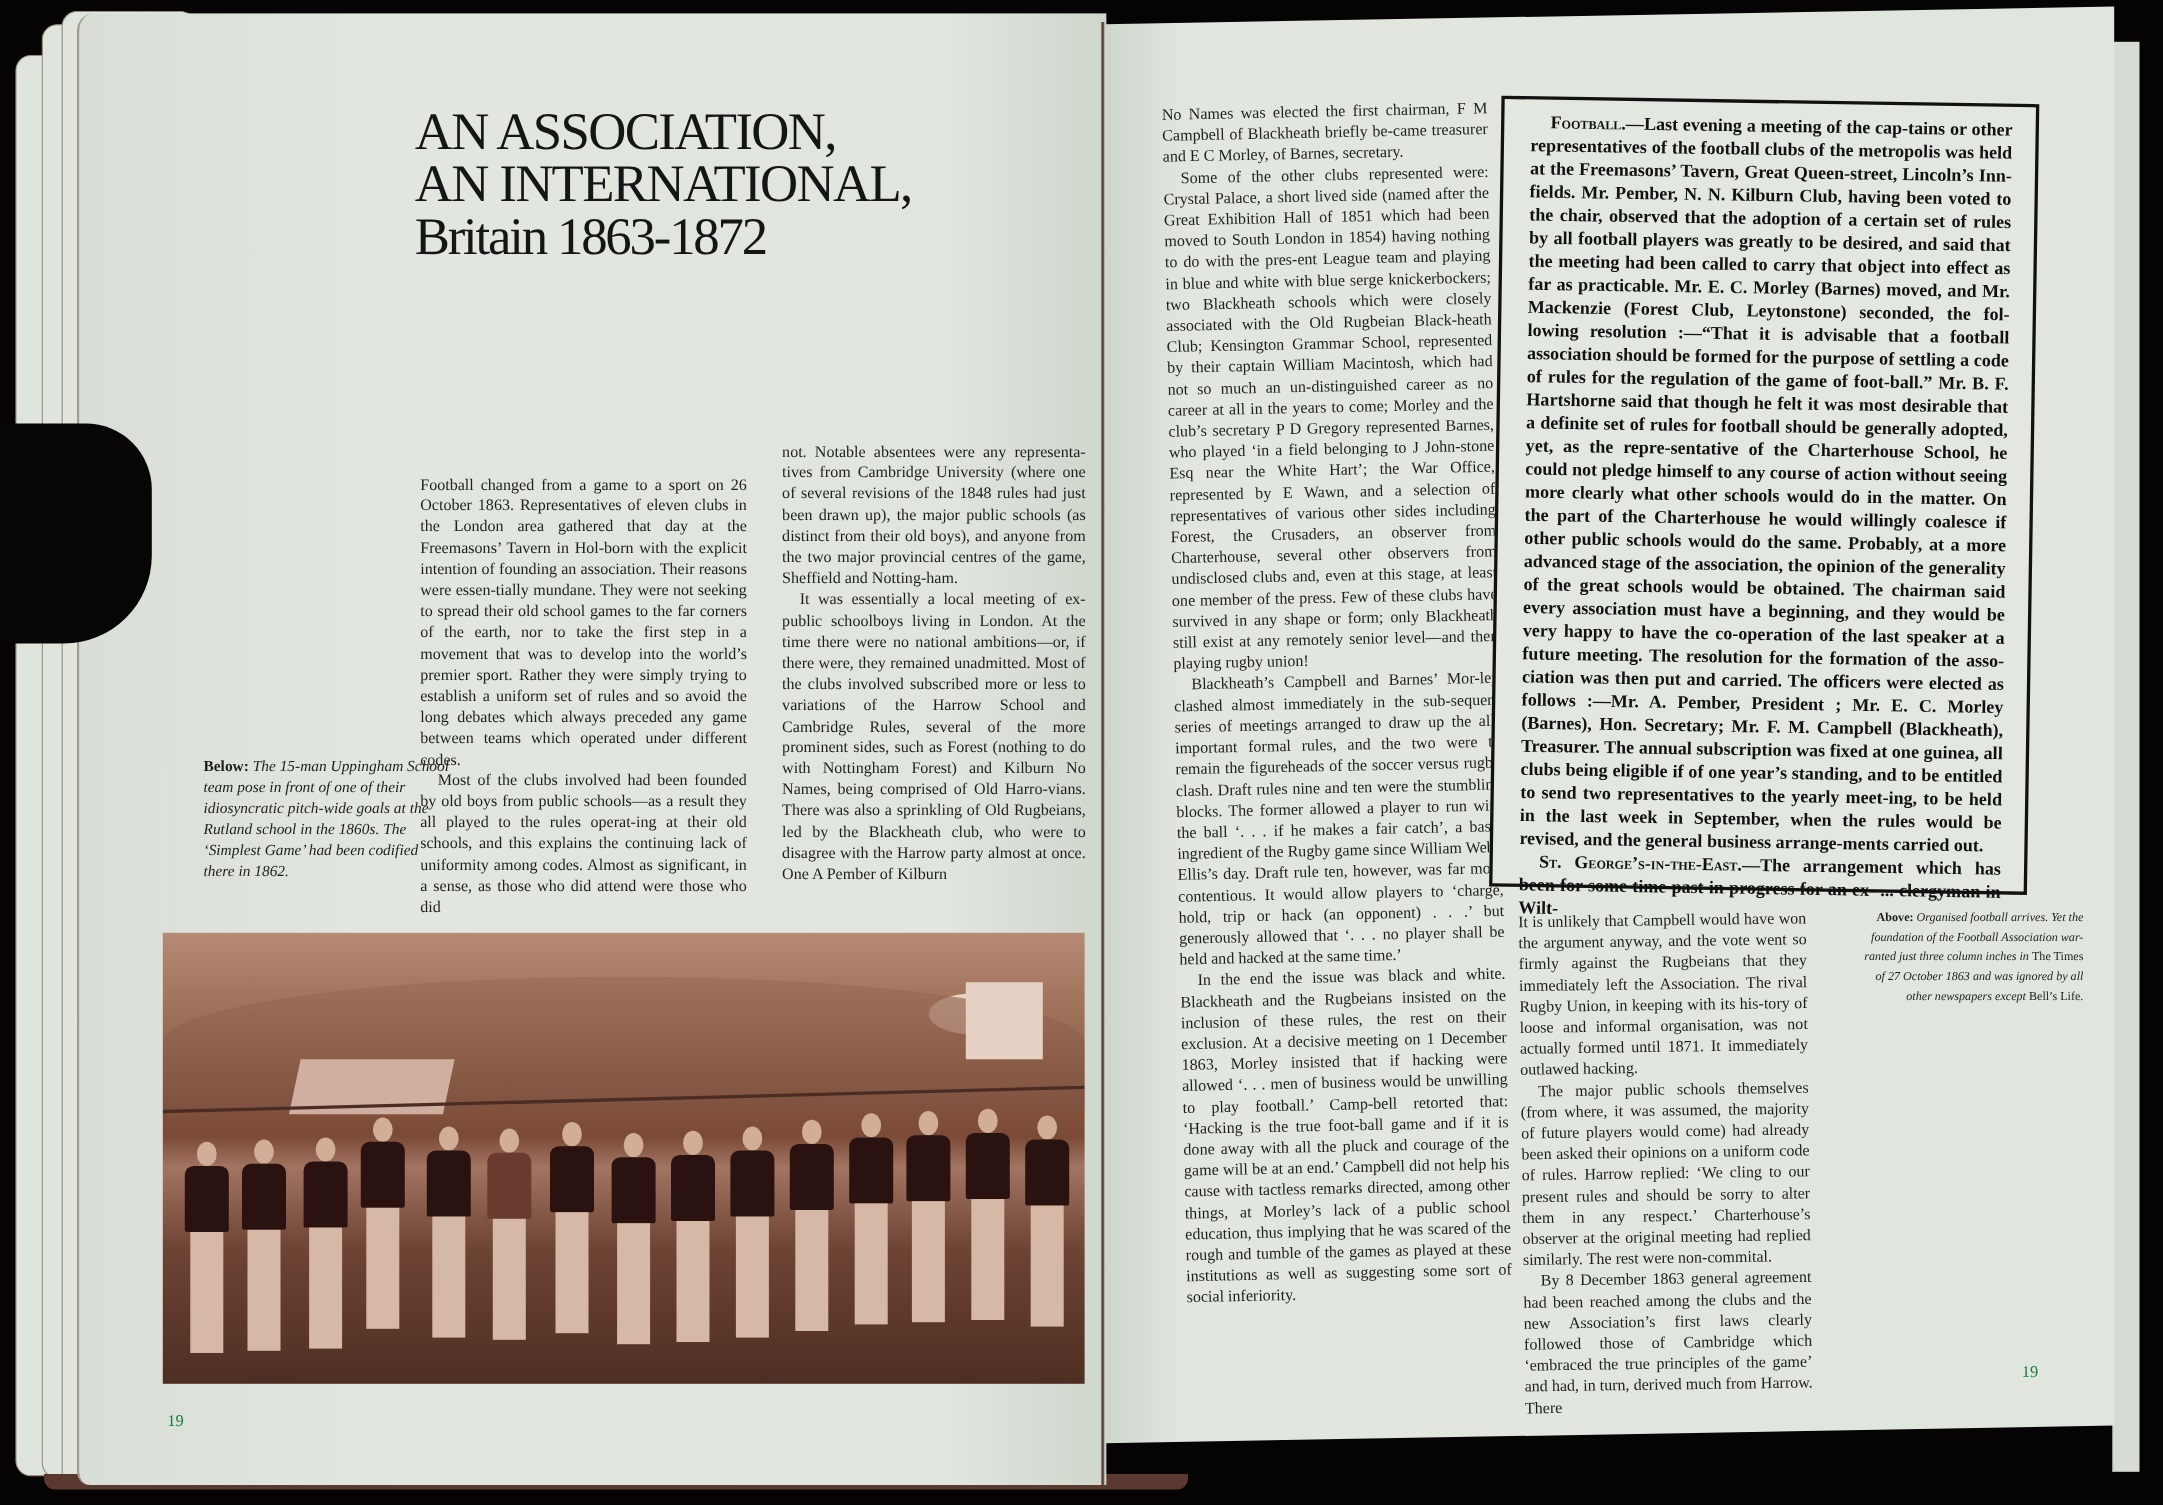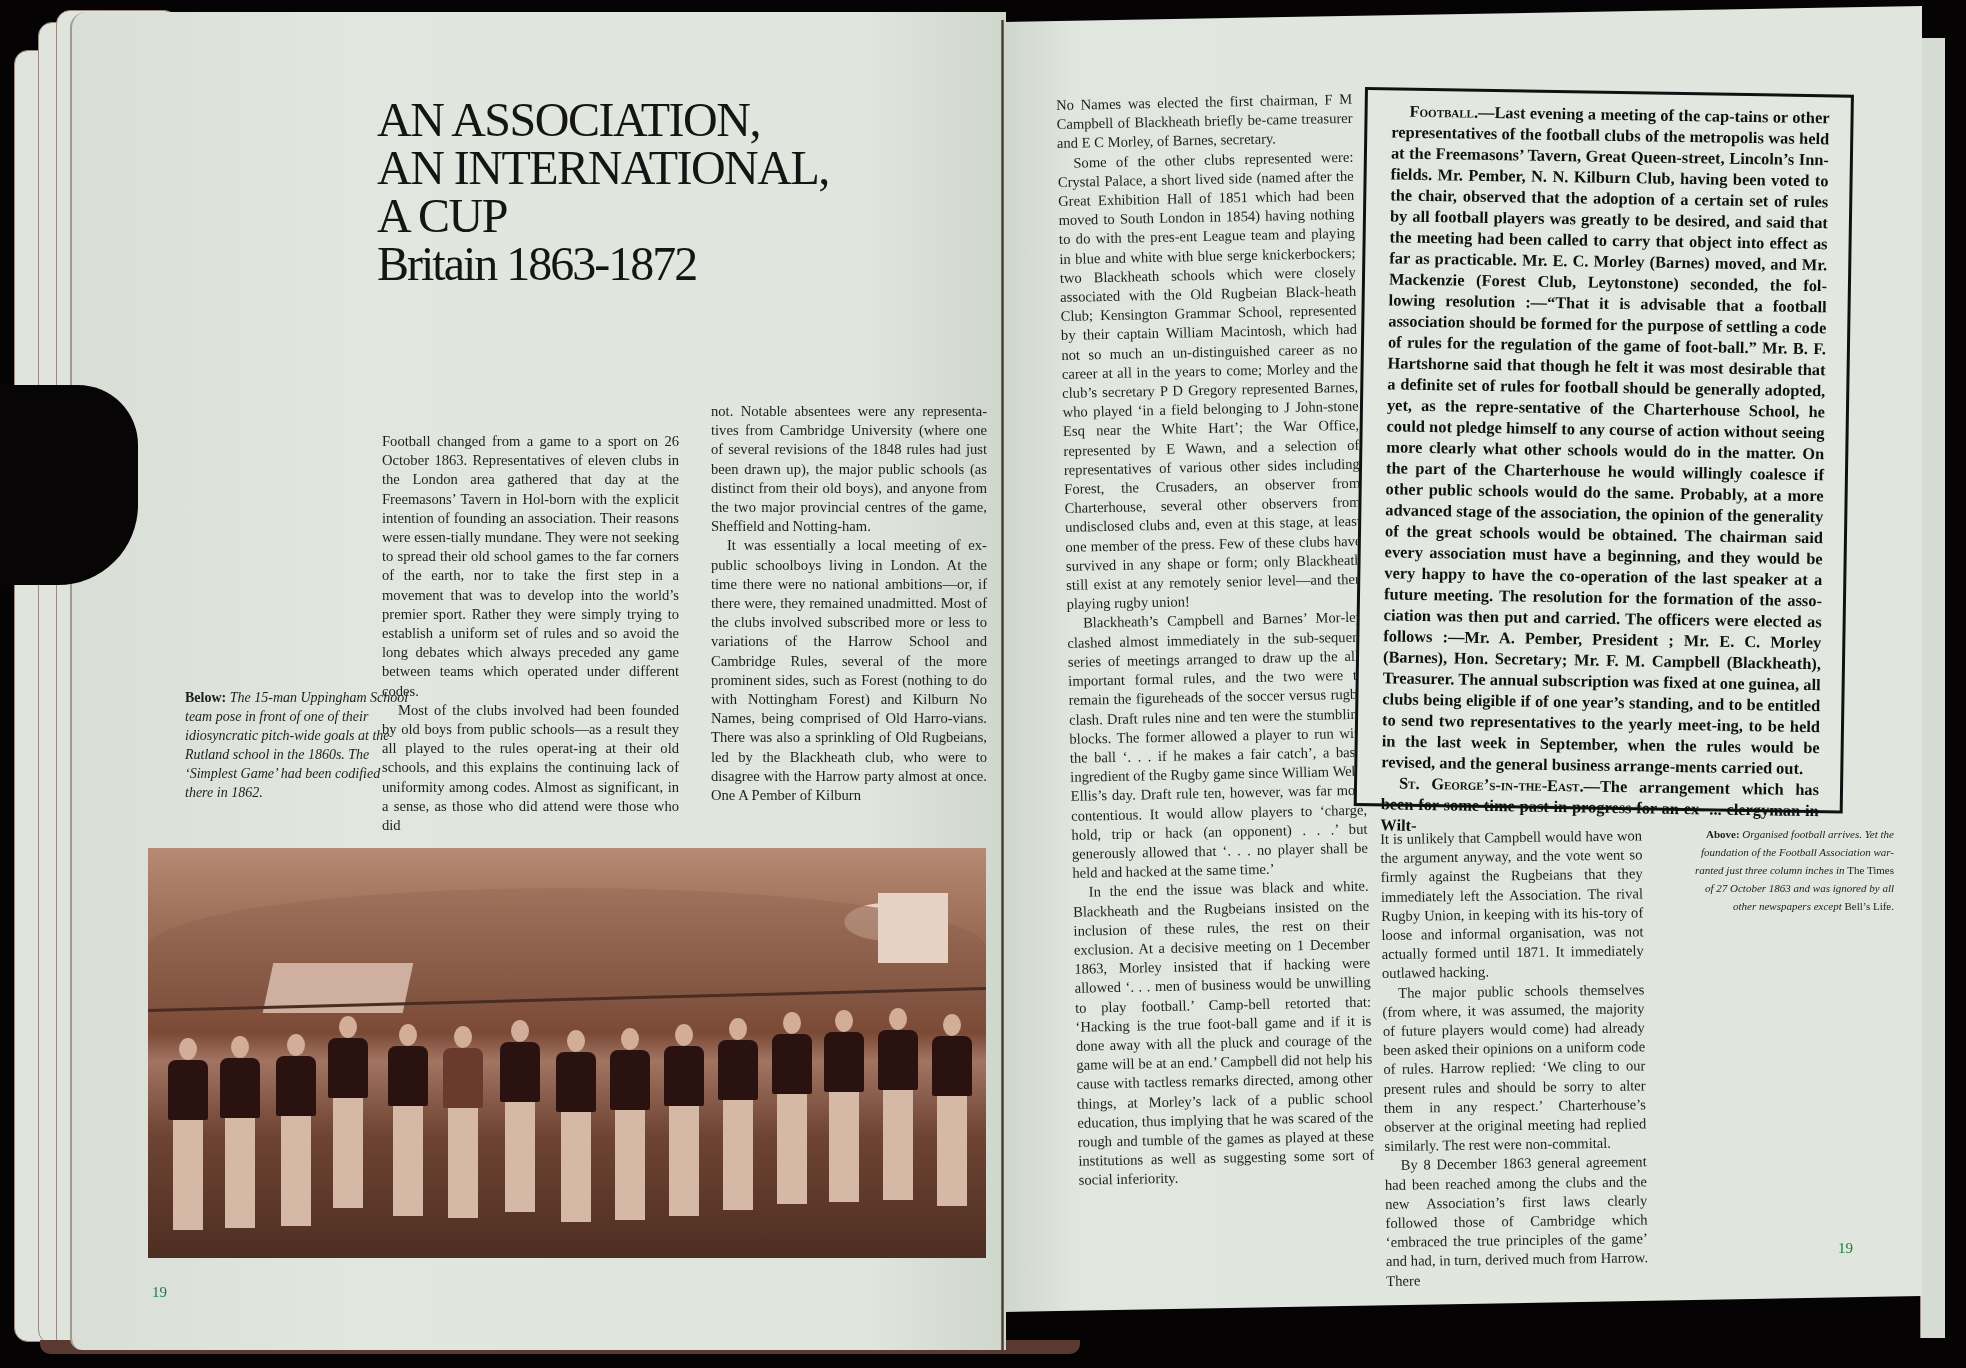--- a/index.html
+++ b/index.html
@@ -101,21 +101,20 @@
 
 <div id="left-page" class="page"></div>
 <div id="right-page" class="page"></div>
 <div class="gutter"></div>
 
 <div class="thumb"></div>
 
 <div class="title">
   <div>AN ASSOCIATION,</div>
   <div>AN INTERNATIONAL,</div>
-  <div>A CUP</div>
   <div style="letter-spacing:-2px">Britain 1863-1872</div>
 </div>
 
 <div class="caption" style="left:153px;top:688px;width:225px;">
   <b>Below:</b>
   <span>The 15-man Uppingham School team pose in front of one of their idiosyncratic pitch-wide goals at the Rutland school in the 1860s. The ‘Simplest Game’ had been codified there in 1862.</span>
 </div>
 
 <div class="col" style="left:382px;top:406px;width:297px;margin-top:26px;">
   <p>Football changed from a game to a sport on 26 October 1863. Representatives of eleven clubs in the London area gathered that day at the Freemasons’ Tavern in Hol-born with the explicit intention of founding an association. Their reasons were essen-tially mundane. They were not seeking to spread their old school games to the far corners of the earth, nor to take the first step in a movement that was to develop into the world’s premier sport. Rather they were simply trying to establish a uniform set of rules and so avoid the long debates which always preceded any game between teams which operated under different codes.</p>

